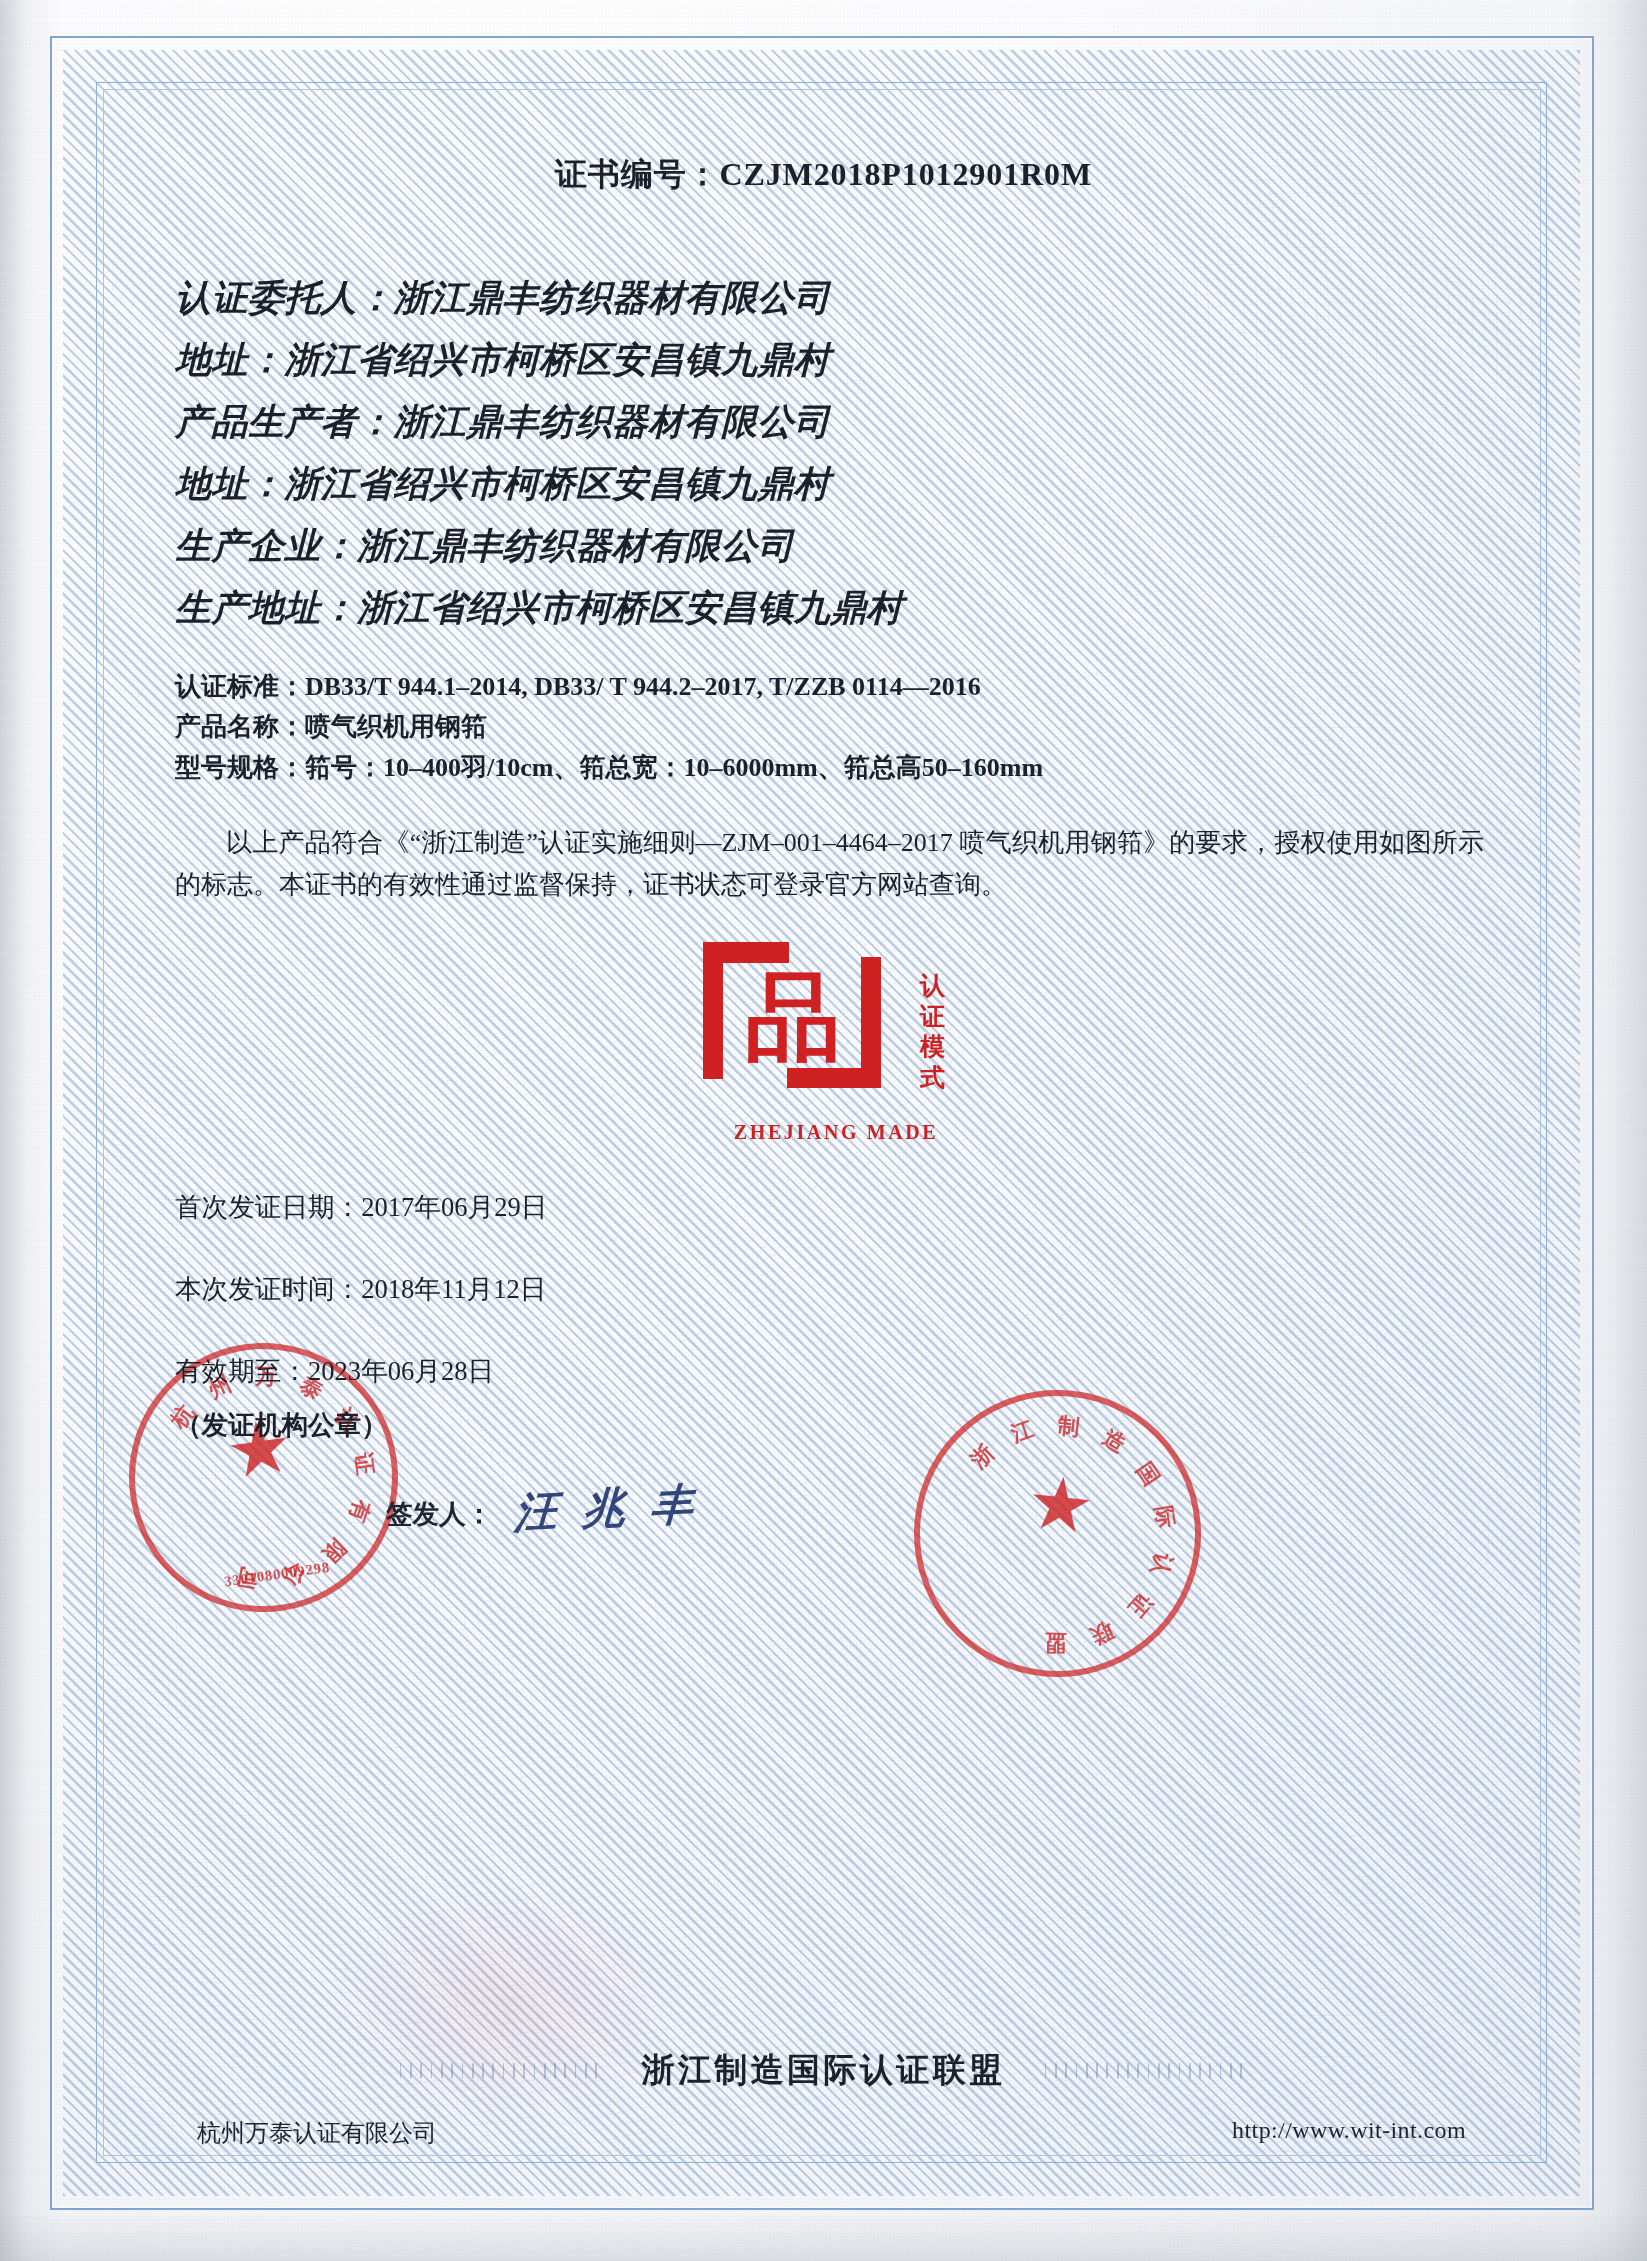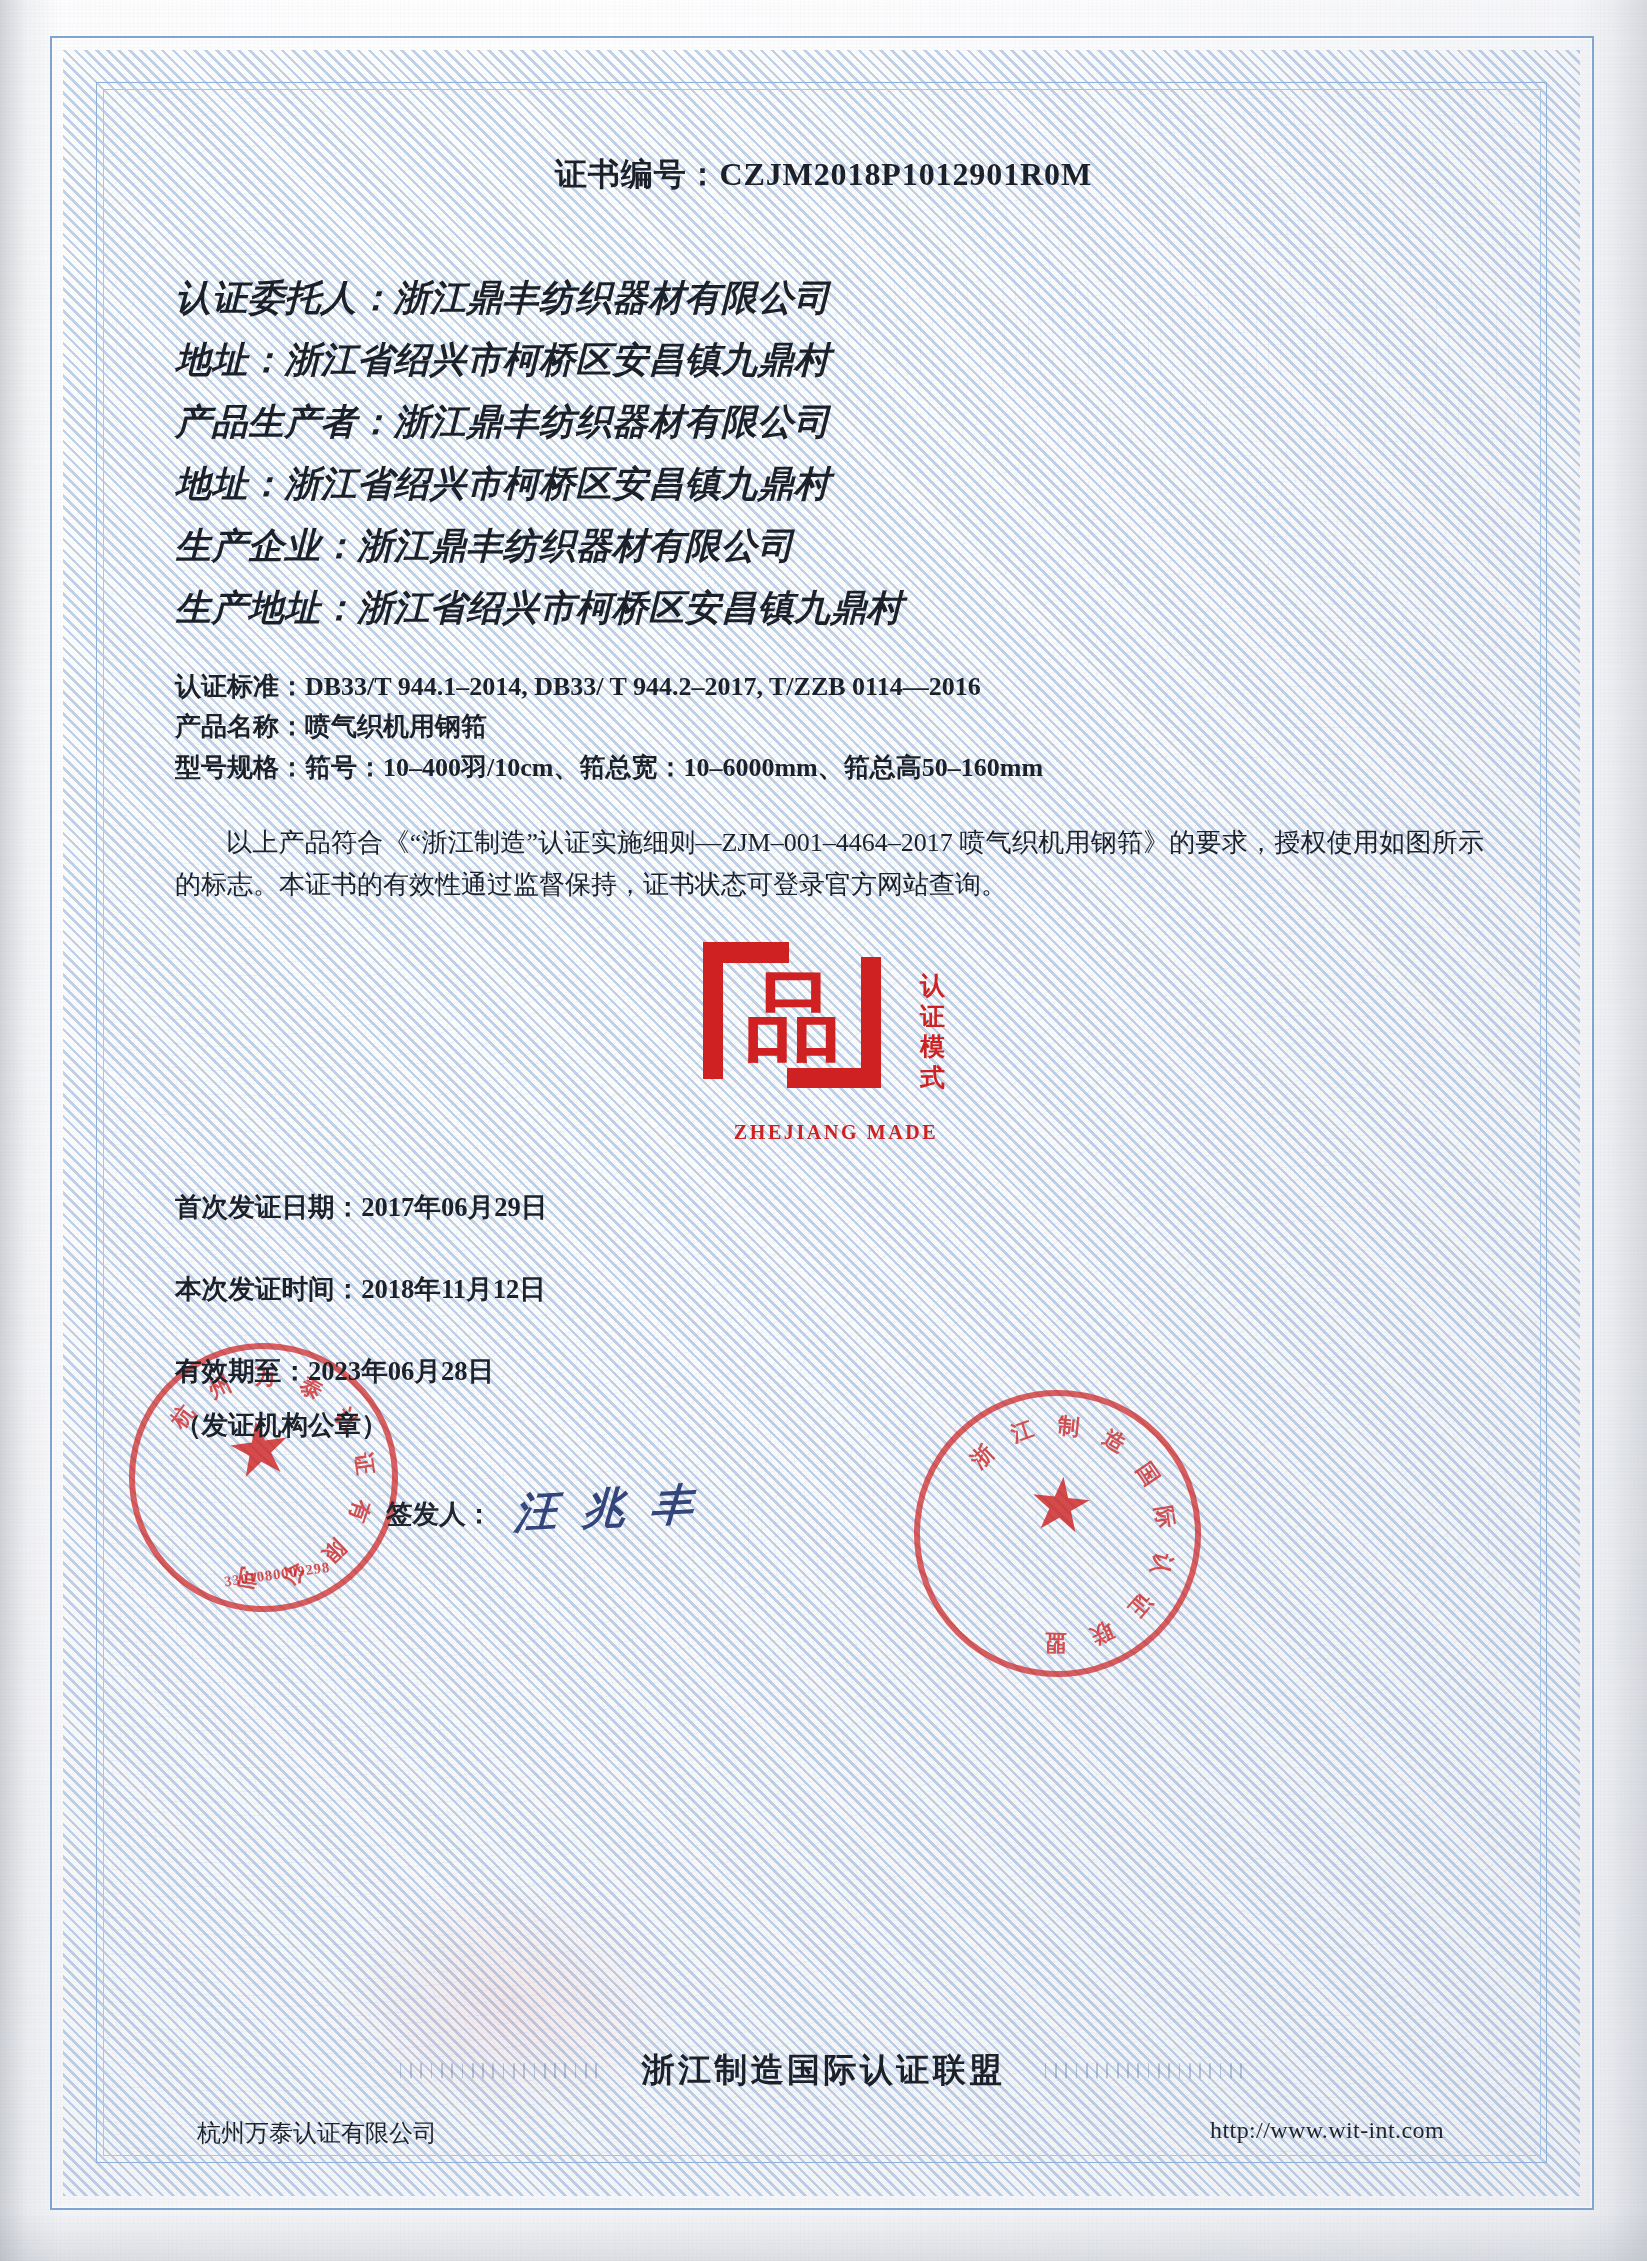--- a/index.html
+++ b/index.html
@@ -224,21 +224,21 @@
   
   .dates {
     margin-top: 22px;
     padding-left: 46px;
     font-size: 26.6px;
     line-height: 1.72;
     color: #1b2029;
     position: relative;
     z-index: 3;
   }
-  .date-row { white-space: nowrap; font-weight: 700; margin-top: 36px; }
+  .date-row { white-space: nowrap; font-weight: 400; margin-top: 36px; }
   .issuer-note { margin-top: 8.6px; font-weight: 600; }
 
   .signer-row {
     margin-top: 31px;
     padding-left: 257px;
     font-size: 26.6px;
     font-weight: 600;
     position: relative;
     z-index: 3;
     white-space: nowrap;
@@ -336,21 +336,21 @@
     background:
       repeating-linear-gradient(90deg, rgba(90,120,160,0.0) 0px, rgba(90,120,160,0.0) 1.7px, rgba(90,120,160,0.55) 1.7px, rgba(90,120,160,0.55) 3.4px, rgba(90,120,160,0.0) 3.4px, rgba(90,120,160,0.0) 10.3px);
     transform: translateY(-50%);
     opacity: 0.7;
   }
   .deco-line.left { right: 100%; margin-right: 3.4px; }
   .deco-line.right { left: 100%; margin-left: 3.4px; }
 
   .footer-bottom {
     position: absolute;
-    left: 197px; right: 203px;
+    left: 197px; right: 181px;
     bottom: 112px;
     display: flex;
     justify-content: space-between;
     font-size: 24px;
     color: #1e232b;
   }
   .footer-url { letter-spacing: 0.4px; }
 
   .ghost-watermark {
     position: absolute;

